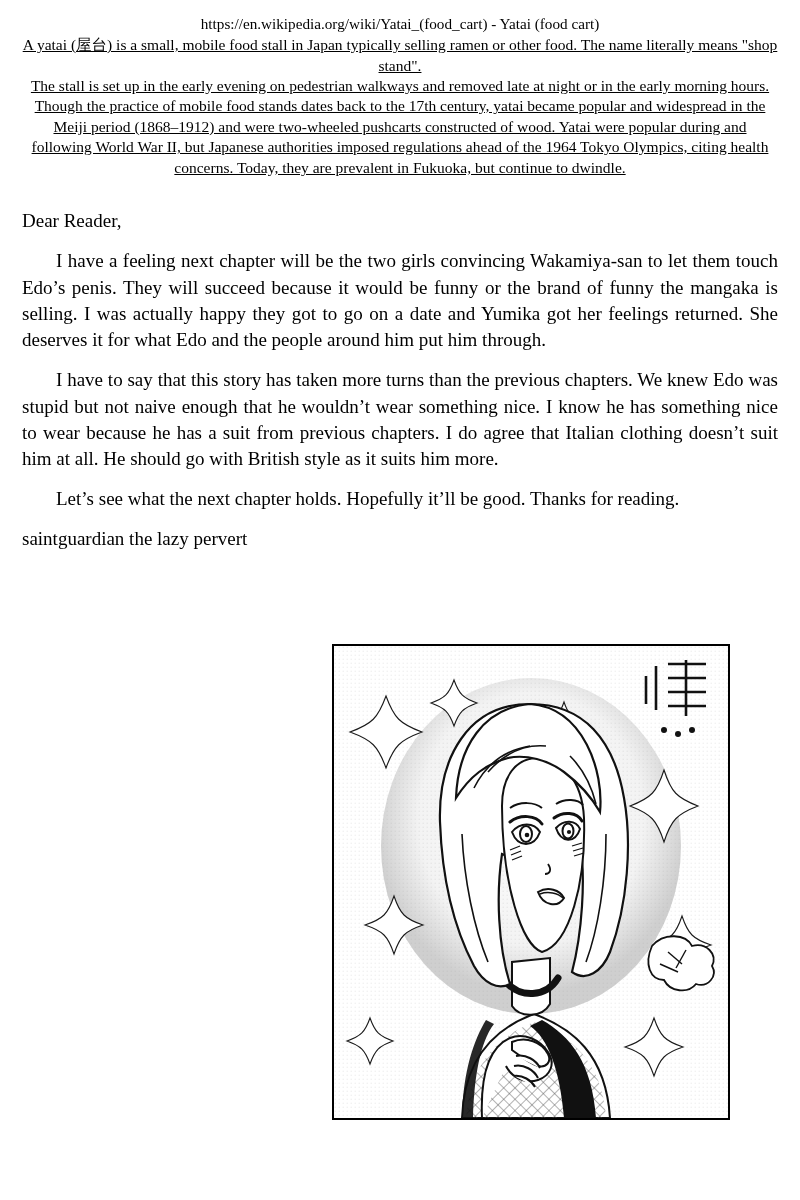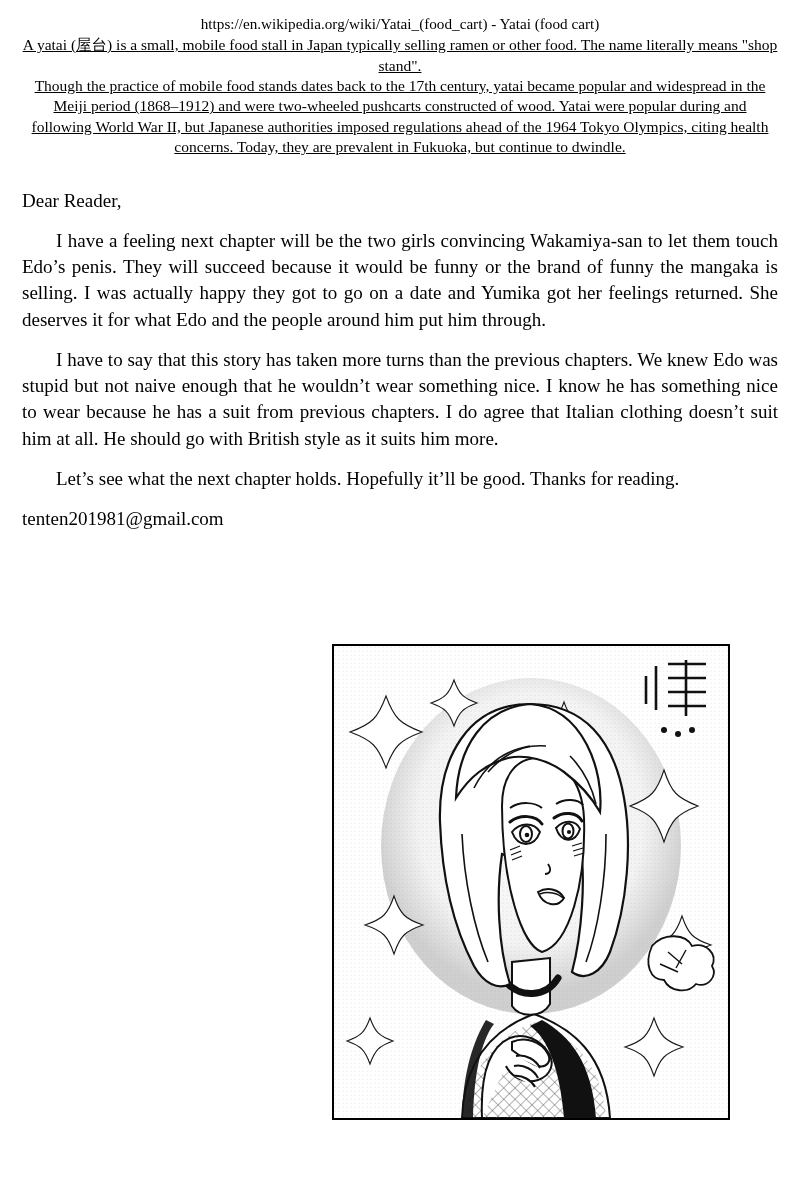--- a/index.html
+++ b/index.html
@@ -83,29 +83,30 @@
   }
 </style>
 </head>
 <body>
 
 <div class="page">
 
   <div class="header-block">
     <div class="src-line">https://en.wikipedia.org/wiki/Yatai_(food_cart) - Yatai (food cart)</div>
     <p>A yatai (屋台) is a small, mobile food stall in Japan typically selling ramen or other food. The name literally means "shop stand".</p>
+    <p>The stall is set up in the early evening on pedestrian walkways and removed late at night or in the early morning hours.</p>
     <p>Though the practice of mobile food stands dates back to the 17th century, yatai became popular and widespread in the Meiji period (1868–1912) and were two-wheeled pushcarts constructed of wood. Yatai were popular during and following World War II, but Japanese authorities imposed regulations ahead of the 1964 Tokyo Olympics, citing health concerns. Today, they are prevalent in Fukuoka, but continue to dwindle.</p>
   </div>
 
   <div class="body-block">
     <p class="salutation">Dear Reader,</p>
     <p class="indented">I have a feeling next chapter will be the two girls convincing Wakamiya-san to let them touch Edo’s penis.  They will succeed because it would be funny or the brand of funny the mangaka is selling.  I was actually happy they got to go on a date and Yumika got her feelings returned.  She deserves it for what Edo and the people around him put him through.</p>
     <p class="indented">I have to say that this story has taken more turns than the previous chapters.  We knew Edo was stupid but not naive enough that he wouldn’t wear something nice.  I know he has something nice to wear because he has a suit from previous chapters.  I do agree that Italian clothing doesn’t suit him at all.  He should go with British style as it suits him more.</p>
     <p class="indented">Let’s see what the next chapter holds.  Hopefully it’ll be good.  Thanks for reading.</p>
-    <p class="signature-email">tenten201981@gmail.com</p>
+    <p class="signature-name">saintguardian the lazy pervert</p>
   </div>
 
   <div class="comic-wrap">
     <div class="comic-frame">
       <svg viewBox="0 0 394 472" xmlns="http://www.w3.org/2000/svg">
         <defs>
           <radialGradient id="halo" cx="50%" cy="42%" r="52%">
             <stop offset="0%" stop-color="#ffffff"></stop>
             <stop offset="72%" stop-color="#f3f3f3"></stop>
             <stop offset="100%" stop-color="#cfcfcf"></stop>

